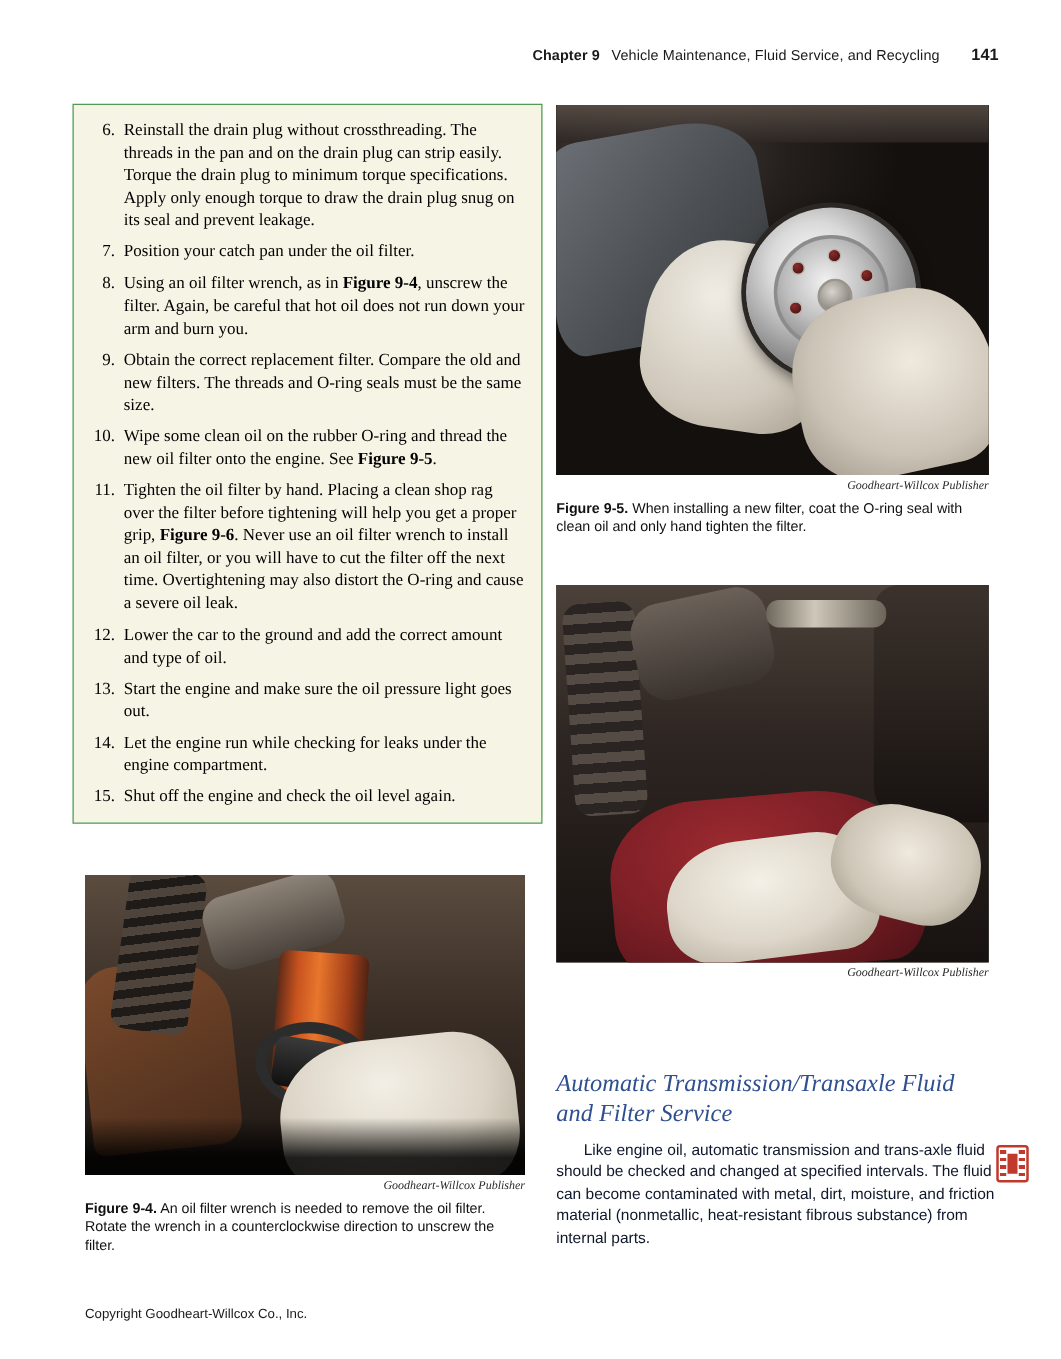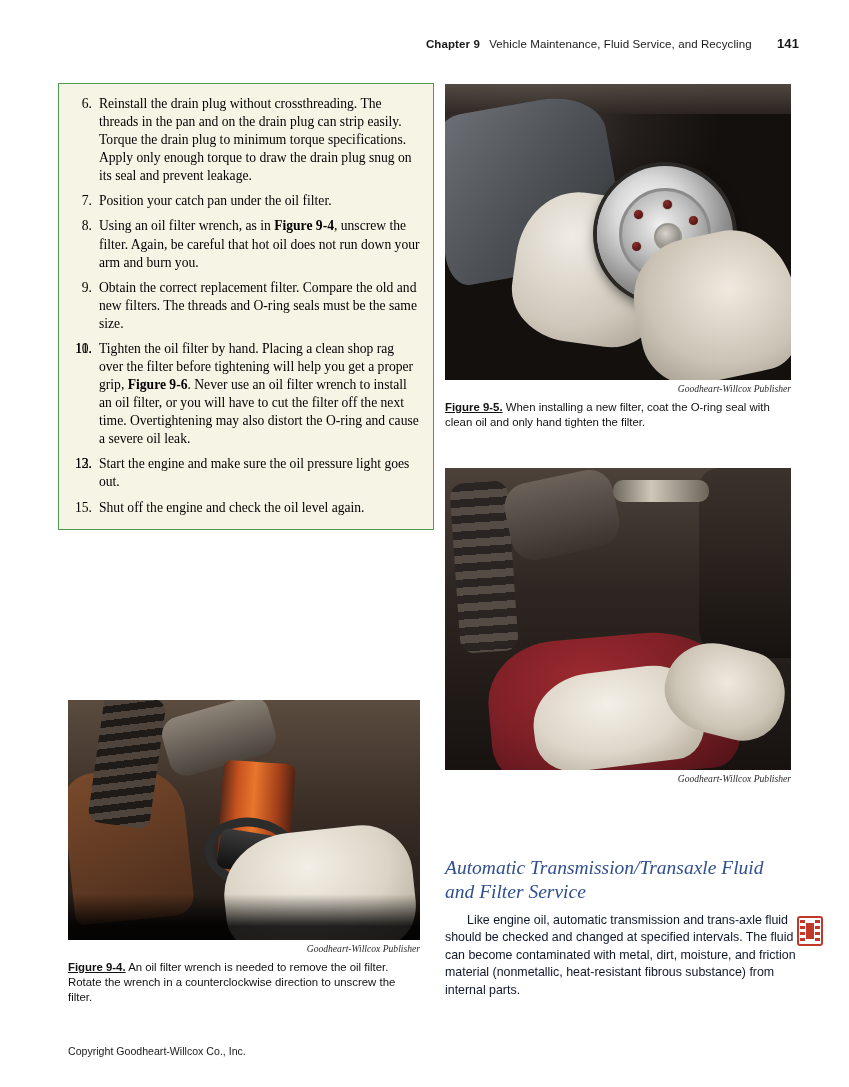--- a/index.html
+++ b/index.html
@@ -88,21 +88,21 @@
     color: #2b2b2b;
     text-align: right;
     margin-top: 3px;
   }
   .figcap {
     font-size: 11.4px;
     line-height: 1.31;
     color: #111;
     margin-top: 6px;
   }
-  .figcap .lbl { font-weight: bold; text-decoration: underline; }
+  .figcap .lbl { font-weight: bold; }
 
   
   #fig95 { left: 445px; top: 84px; width: 346px; }
   #fig95 .photo { height: 296px; background: #0e0c0a; }
   #fig95 .bg-dark {
     position: absolute; inset: 0;
     background:
       radial-gradient(ellipse 200px 120px at 22% 14%, #4a4340 0%, #241f1d 55%, #14100e 100%),
       linear-gradient(180deg, #272220 0%, #110e0d 60%, #0a0807 100%);
   }
@@ -327,24 +327,25 @@
   <span class="page-num">141</span>
 </div>
 
 <div class="col-left">
   <div class="steps-box">
     <ol class="steps" id="steps-list">
         <li><span class="num">6.</span><span><span>Reinstall the drain plug without crossthreading. The threads in the pan and on the drain plug can strip easily. Torque the drain plug to minimum torque specifications. Apply only enough torque to draw the drain plug snug on its seal and prevent leakage.</span></span></li>
         <li><span class="num">7.</span><span><span>Position your catch pan under the oil filter.</span></span></li>
         <li><span class="num">8.</span><span><span>Using an oil filter wrench, as in </span><b>Figure 9-4</b><span>, unscrew the filter. Again, be careful that hot oil does not run down your arm and burn you.</span></span></li>
         <li><span class="num">9.</span><span><span>Obtain the correct replacement filter. Compare the old and new filters. The threads and O-ring seals must be the same size.</span></span></li>
-        <li><span class="num">10.</span></li>
+        <li><span class="num">10.</span><span><span>Wipe some clean oil on the rubber O-ring and thread the new oil filter onto the engine. See </span><b>Figure 9-5</b><span>.</span></span></li>
         <li><span class="num">11.</span><span><span>Tighten the oil filter by hand. Placing a clean shop rag over the filter before tightening will help you get a proper grip, </span><b>Figure 9-6</b><span>. Never use an oil filter wrench to install an oil filter, or you will have to cut the filter off the next time. Overtightening may also distort the O-ring and cause a severe oil leak.</span></span></li>
-        <li><span class="num">12.</span></li>
+        <li><span class="num">12.</span><span><span>Lower the car to the ground and add the correct amount and type of oil.</span></span></li>
         <li><span class="num">13.</span><span><span>Start the engine and make sure the oil pressure light goes out.</span></span></li>
+        <li><span class="num">14.</span><span><span>Let the engine run while checking for leaks under the engine compartment.</span></span></li>
         <li><span class="num">15.</span><span><span>Shut off the engine and check the oil level again.</span></span></li>
       </ol>
   </div>
 </div>
 
 <div class="figure" id="fig94">
   <div class="photo">
     <div class="bg"></div>
     <div class="rust"></div>
     <div class="boot"></div>

